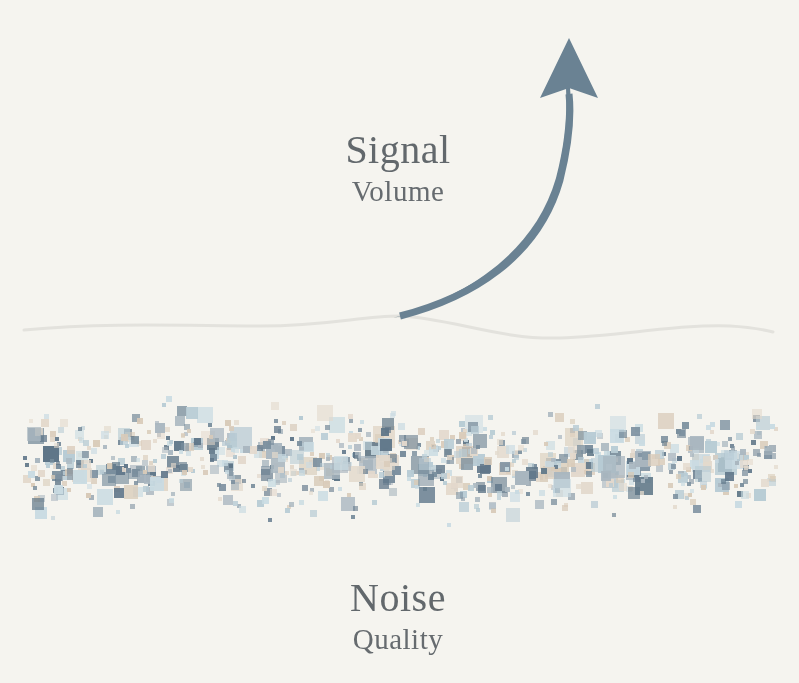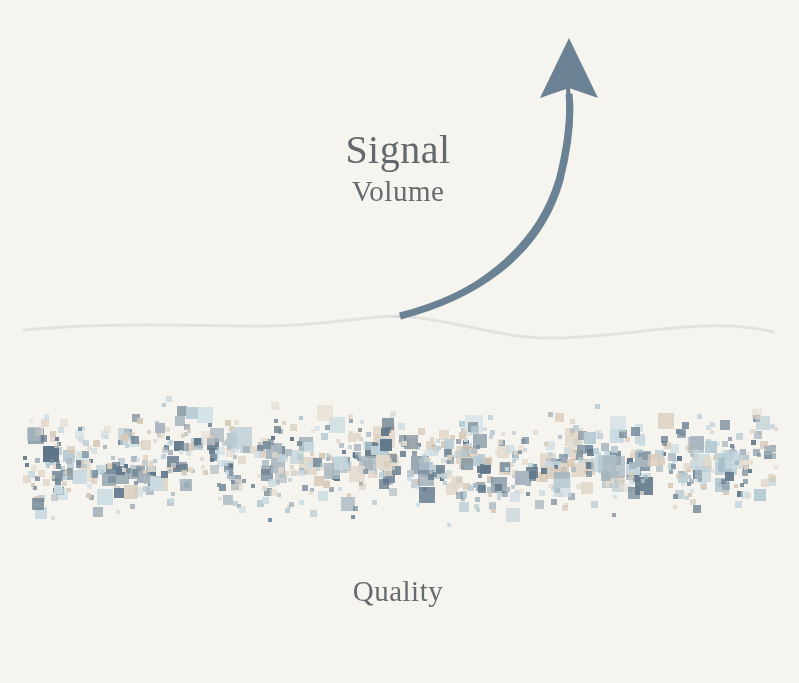--- a/index.html
+++ b/index.html
@@ -980,16 +980,17 @@
       <div class="sq" style="left: 468px; top: 485.1px; width: 6px; height: 6px; background: rgb(183, 203, 212); opacity: 0.85;"></div>
       <div class="sq" style="left: 358.9px; top: 483.3px; width: 7px; height: 7px; background: rgb(216, 202, 184); opacity: 0.55;"></div>
     </div>
 
   <div class="label-block signal-block">
     <div class="title">Signal</div>
     <div class="subtitle">Volume</div>
   </div>
 
   <div class="label-block noise-block">
+    <div class="title">Noise</div>
     <div class="subtitle">Quality</div>
   </div>
 
 </div>
 
 </body></html>

